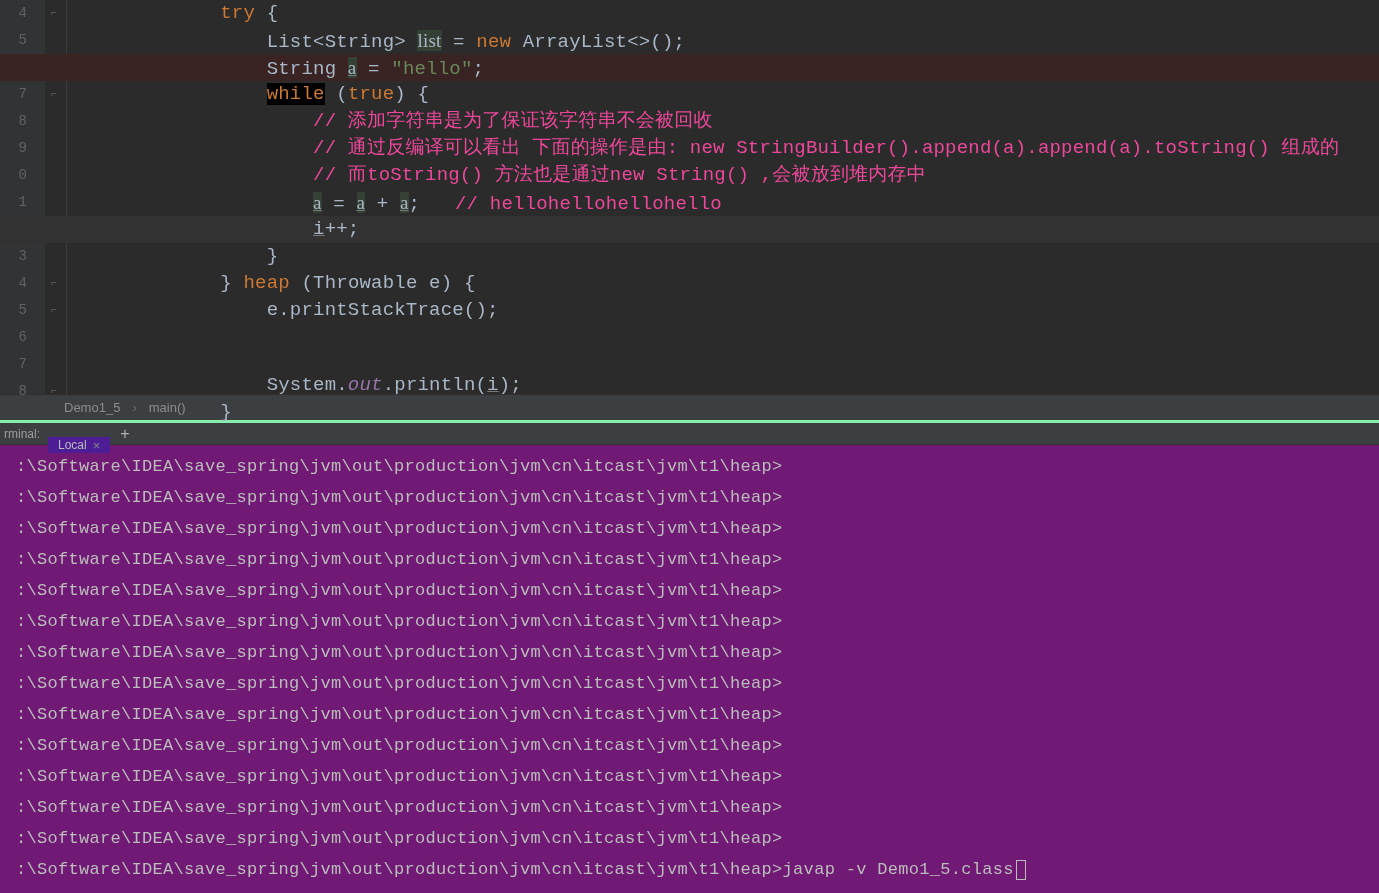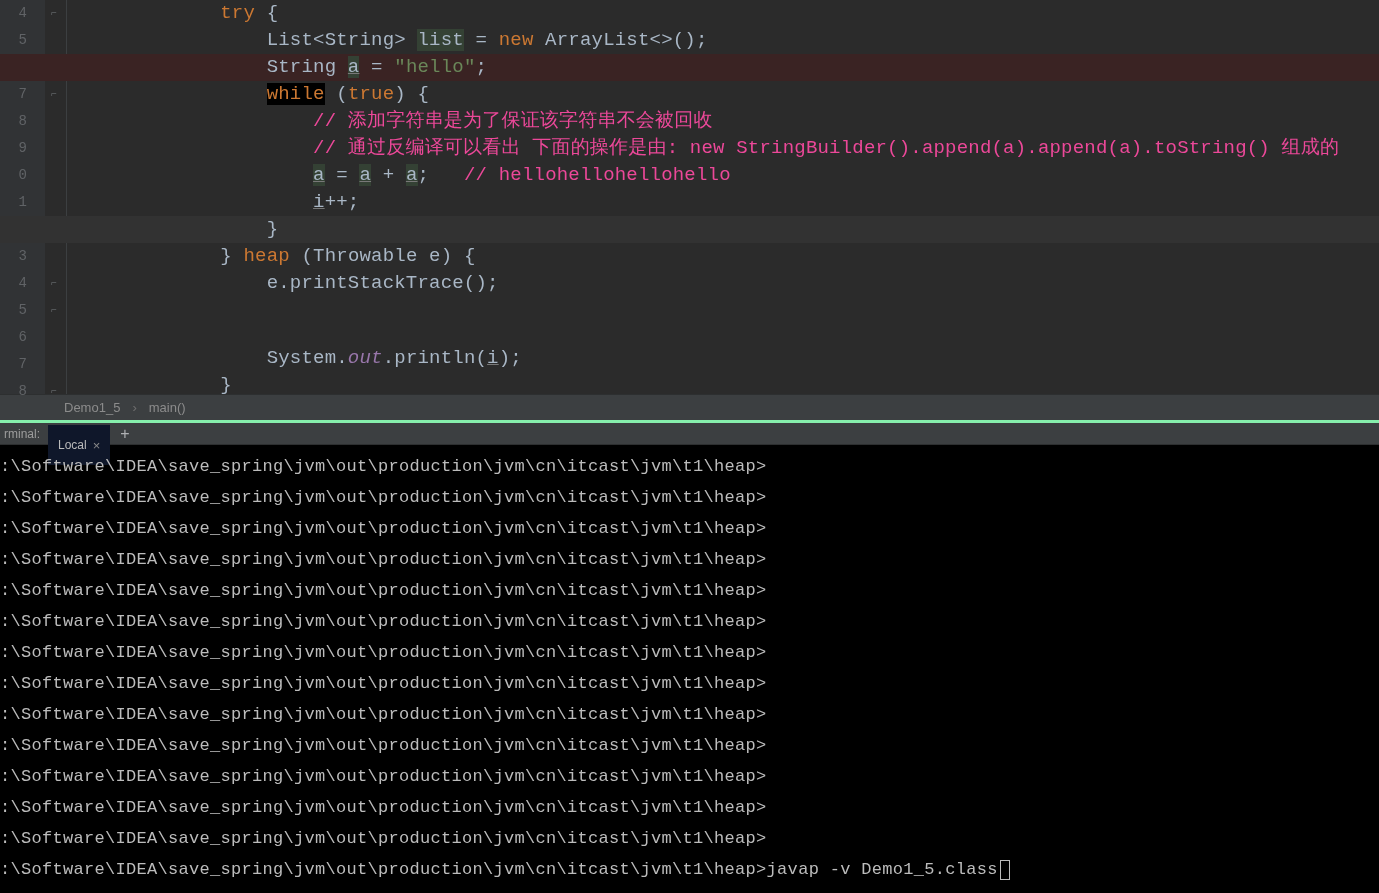--- a/index.html
+++ b/index.html
@@ -76,21 +76,21 @@
     height:27px;
     line-height:27px;
     white-space:pre;
     font-size:19px;
     letter-spacing:0.2px;
   }
   .kw { color:#cc7832; }
   .str { color:#6a8759; }
   .cm { color:#ec4899; }
   .static { color:#9876aa; font-style:italic; }
-  .hl-var { background:#344134; }
+  .hl-var { background:#344134;font-family:Liberation Serif, serif; }
   .hl-kw-sel { background:#000000; color:#cc7832; }
   .bp-line { background:#3a2323; }
   .cursor-line { background:#323232; }
   .underline { text-decoration:underline; text-decoration-color:#787878; }
   
   .breadcrumb {
     height:26px;
     background:#3c3f41;
     border-top:1px solid #2d2f30;
     display:flex;
@@ -112,40 +112,40 @@
     align-items:center;
     font-family:"Segoe UI",sans-serif;
     font-size:12px;
     color:#bbbbbb;
   }
   .term-header .tool-label {
     padding:0 8px 0 4px;
     color:#9c9c9c;
   }
   .term-header .tab {
-    background:#0f172a;
+    background:#4c1d95;
     padding:4px 10px;
     color:#bbbbbb;
     display:flex;
     align-items:center;
     gap:6px;
-    height:40px;
+    height:16px;
     margin-top:23px;
   }
   .term-header .tab .x { color:#8a8a8a; font-size:13px; }
   .term-header .plus {
     padding:0 10px;
     color:#afb1b3;
     font-size:16px;
     cursor:pointer;
   }
   
   .terminal {
-    background:#000000;
-    padding:6px 0;
+    background:#701a75;
+    padding:6px 16px;
     height:448px;
     overflow:hidden;
     font-size:17px;
     line-height:31px;
     color:#bcbcbc;
     letter-spacing:0.3px;
   }
   .term-line { white-space:pre; }
   .cursor-box {
     display:inline-block;
@@ -189,20 +189,21 @@
     </div>
   <div class="code" id="code">
       <div class="line-bg bp-line" style="top: 54px; left: -81px;"></div>
       <div class="line-bg cursor-line" style="top: 216px; left: -81px;"></div>
       <div class="code-line" style="position: relative;"><span>            </span><span class="kw">try</span><span> {</span></div>
       <div class="code-line" style="position: relative;"><span>                </span><span>List&lt;String&gt; </span><span class="hl-var">list</span><span> = </span><span class="kw">new</span><span> ArrayList&lt;&gt;();</span></div>
       <div class="code-line" style="position: relative;"><span>                </span><span>String </span><span class="hl-var underline">a</span><span> = </span><span class="str">"hello"</span><span>;</span></div>
       <div class="code-line" style="position: relative;"><span>                </span><span class="hl-kw-sel">while</span><span> (</span><span class="kw">true</span><span>) {</span></div>
       <div class="code-line" style="position: relative;"><span>                    </span><span class="cm">// 添加字符串是为了保证该字符串不会被回收</span></div>
       <div class="code-line" style="position: relative;"><span>                    </span><span class="cm">// 通过反编译可以看出 下面的操作是由: new StringBuilder().append(a).append(a).toString() 组成的</span></div>
+      <div class="code-line" style="position: relative;"><span>                    </span><span class="cm">// 而toString() 方法也是通过new String() ,会被放到堆内存中</span></div>
       <div class="code-line" style="position: relative;"><span>                    </span><span class="hl-var underline">a</span><span> = </span><span class="hl-var underline">a</span><span> + </span><span class="hl-var underline">a</span><span>;   </span><span class="cm">// hellohellohellohello</span></div>
       <div class="code-line" style="position: relative;"><span>                    </span><span class="underline">i</span><span>++;</span></div>
       <div class="code-line" style="position: relative;"><span>                </span><span>}</span></div>
       <div class="code-line" style="position: relative;"><span>            </span><span>} </span><span class="kw">heap</span><span> (Throwable e) {</span></div>
       <div class="code-line" style="position: relative;"><span>                </span><span>e.printStackTrace();</span></div>
       <div class="code-line" style="position: relative; margin-top: 48px;"><span>                </span><span>System.</span><span class="static">out</span><span>.println(</span><span class="underline">i</span><span>);</span></div>
       <div class="code-line" style="position: relative;"><span>            </span><span>}</span></div>
     </div>
 </div>
 

